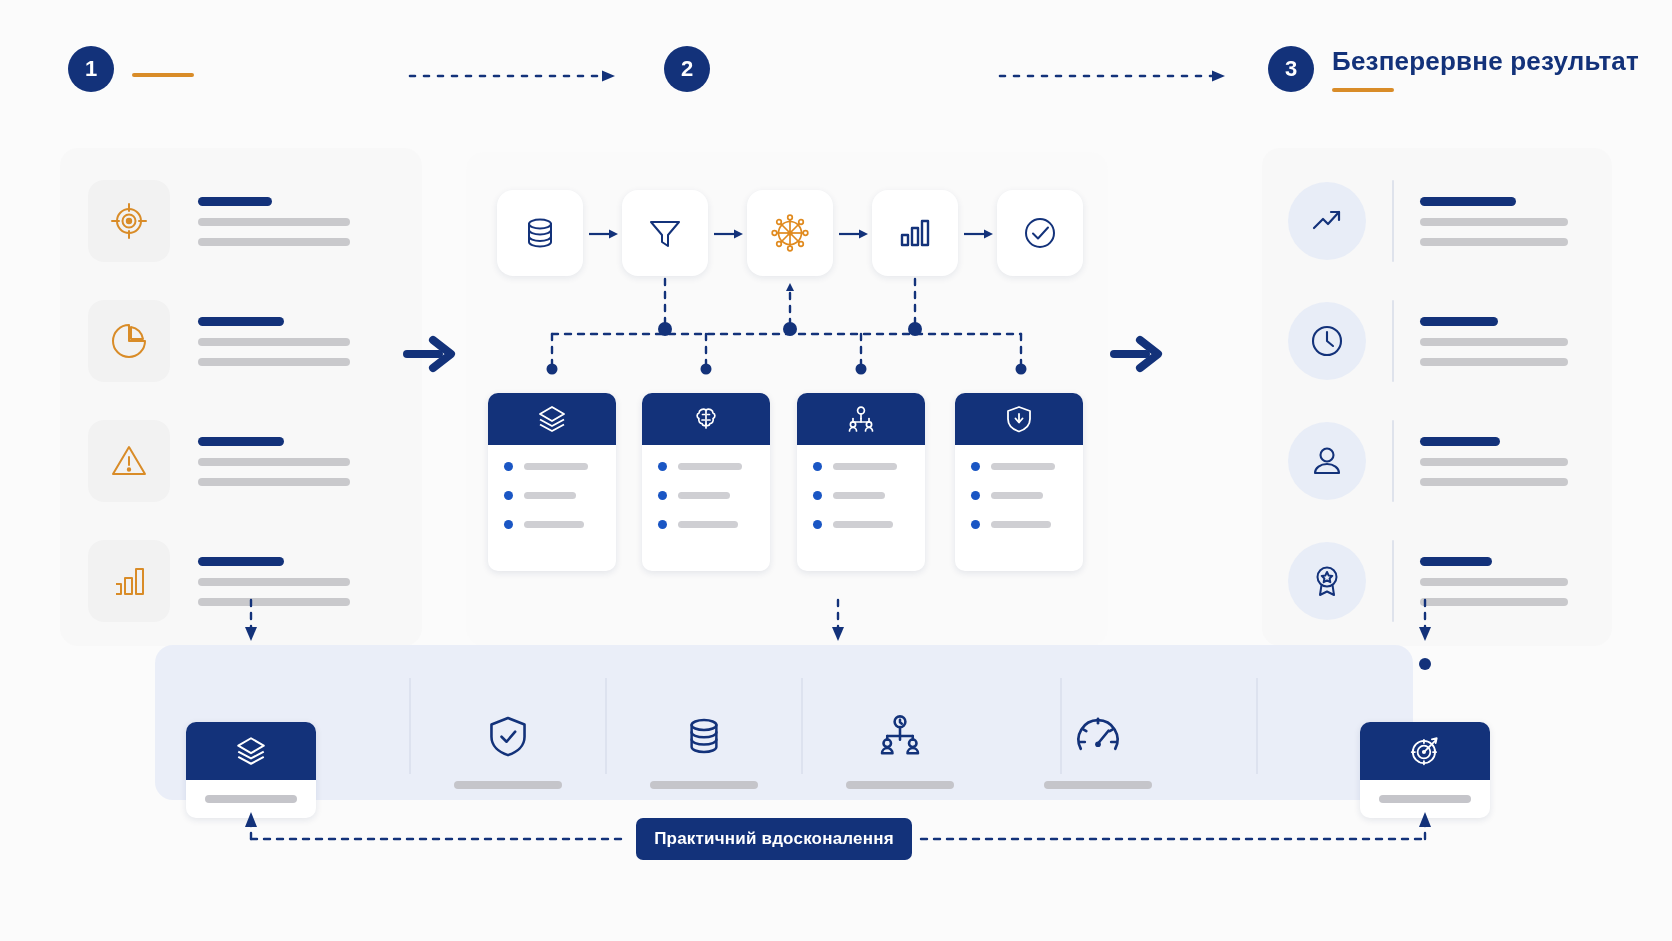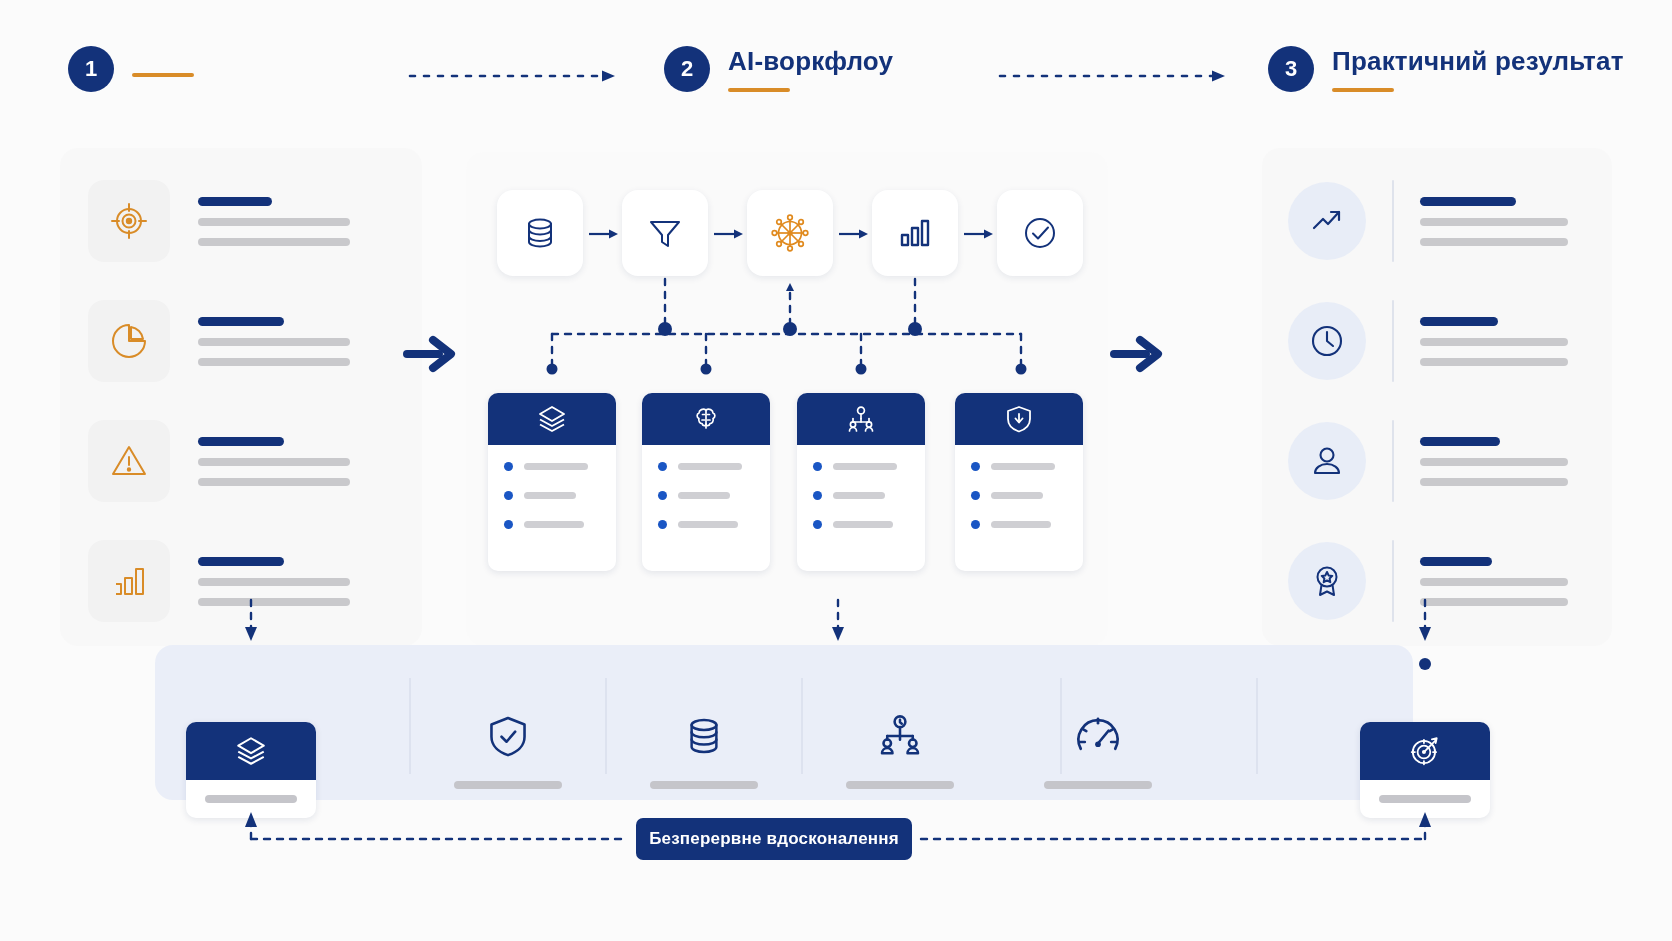--- a/index.html
+++ b/index.html
@@ -104,30 +104,26 @@
 
   <div class="step-head" style="left:68px;top:46px;">
     <div class="step-badge">1</div>
     <div class="step-title-wrap">
       <div class="step-rule"></div>
     </div>
   </div>
 
   <div class="step-head" style="left:664px;top:46px;">
     <div class="step-badge">2</div>
-    <div class="step-title-wrap">
-      <div class="step-title">AI-воркфлоу</div>
-      <div class="step-rule"></div>
-    </div>
   </div>
 
   <div class="step-head" style="left:1268px;top:46px;">
     <div class="step-badge">3</div>
     <div class="step-title-wrap">
-      <div class="step-title">Практичний результат</div>
+      <div class="step-title">Безперервне результат</div>
       <div class="step-rule"></div>
     </div>
   </div>
 
   <svg class="hdr-dash" style="left:410px;" width="215" height="12">
     <line x1="0" y1="6" x2="193" y2="6" stroke="#13327a" stroke-width="2.6" stroke-dasharray="5 9" stroke-linecap="round"></line>
     <path d="M192 0.5 L205 6 L192 11.5 Z" fill="#13327a"></path>
   </svg>
   <svg class="hdr-dash" style="left:1000px;" width="235" height="12">
     <line x1="0" y1="6" x2="213" y2="6" stroke="#13327a" stroke-width="2.6" stroke-dasharray="5 9" stroke-linecap="round"></line>
@@ -586,15 +582,15 @@
     <g stroke="#13327a" stroke-width="2.4" fill="none" stroke-dasharray="6 7" stroke-linecap="round">
       <path d="M251 839 V824"></path>
       <path d="M251 839 H627"></path>
       <path d="M921 839 H1425"></path>
       <path d="M1425 839 V824"></path>
     </g>
     <path d="M245 827 L257 827 L251 812 Z" fill="#13327a"></path>
     <path d="M1419 827 L1431 827 L1425 812 Z" fill="#13327a"></path>
   </svg>
 
-  <div class="loop-badge">Безперервне вдосконалення</div>
+  <div class="loop-badge">Практичний вдосконалення</div>
 
 </div>
 
 </body></html>

